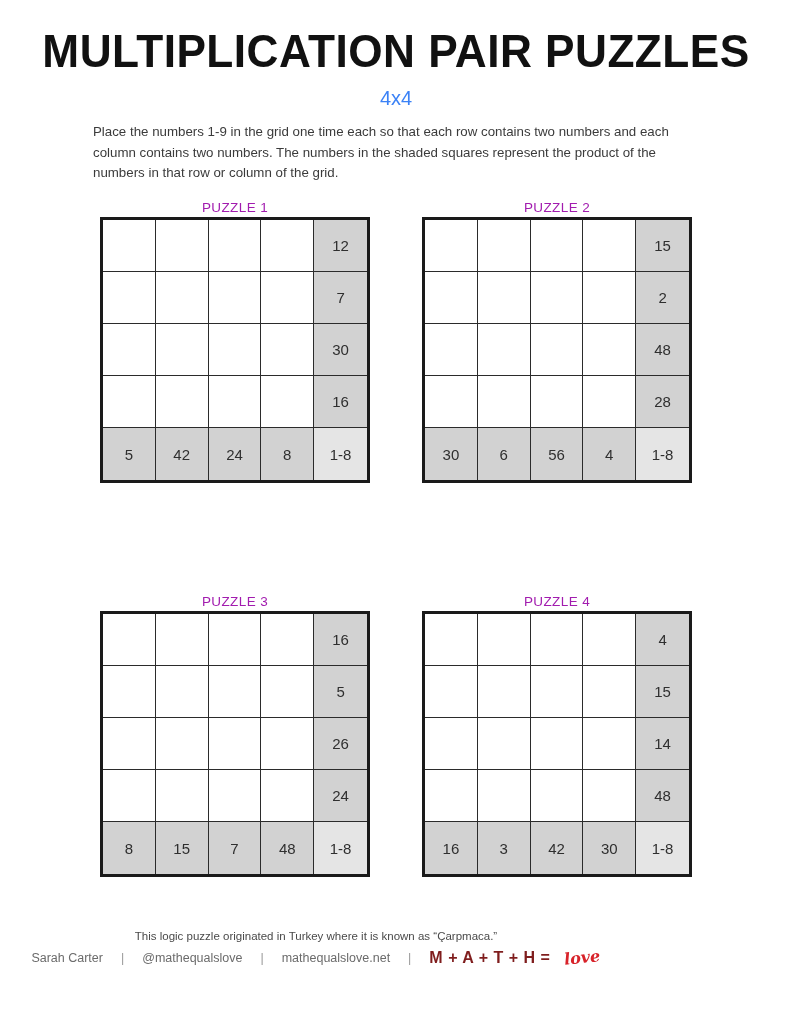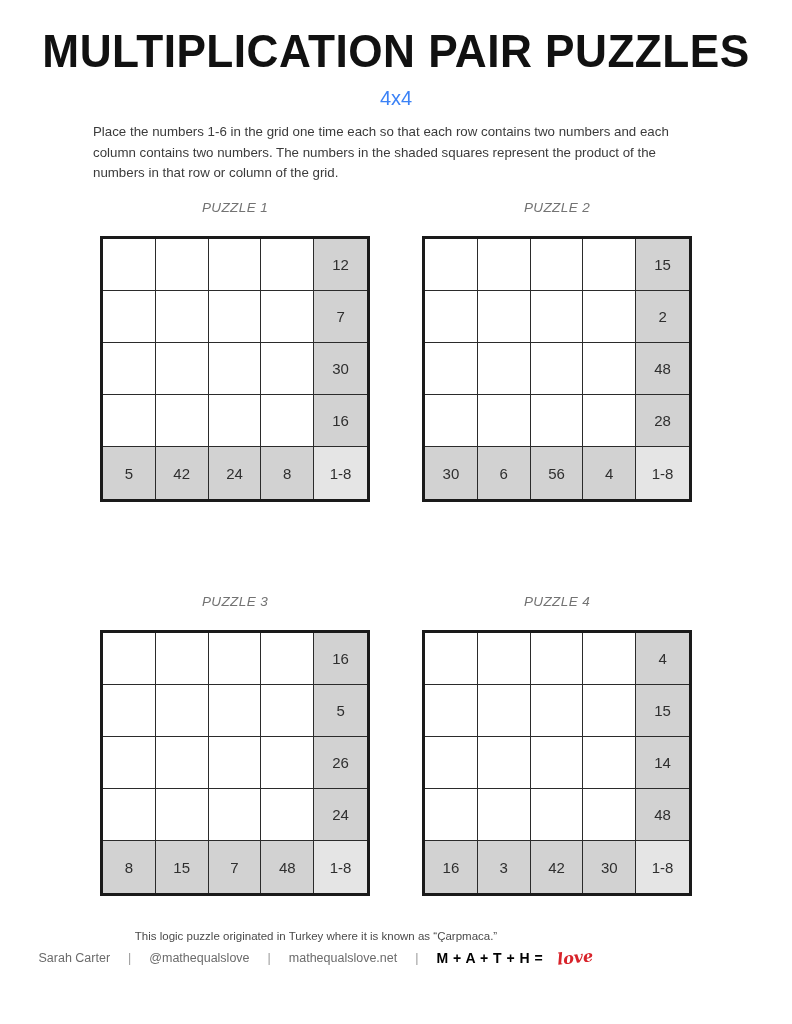--- a/index.html
+++ b/index.html
@@ -65,26 +65,25 @@
     position: absolute;
   }
   .puzzle-label {
     position: absolute;
     top: 0;
     left: 0;
     width: 100%;
     text-align: center;
     font-size: 13.5px;
     letter-spacing: 0.4px;
-    color: #737373;
-    font-style: italic;
+    color: #a21caf;
   }
   .grid {
     position: absolute;
-    top: 36px;
+    top: 17px;
     left: 0;
     width: 270px;
     height: 266px;
     box-sizing: border-box;
     border: 3px solid #1a1a1a;
     background: #ffffff;
     display: grid;
     grid-template-columns: repeat(5, 1fr);
     grid-template-rows: repeat(5, 1fr);
   }
@@ -128,43 +127,43 @@
     color: #6b6b6b;
     display: flex;
     align-items: center;
     justify-content: center;
     gap: 11px;
     white-space: nowrap;
   }
   .footer-line2 .sep { padding: 0 7px; color: #9a9a9a; }
   .logo-math {
     font-weight: 700;
-    color: #000000;
-    font-size: 14px;
+    color: #7f1d1d;
+    font-size: 16px;
     letter-spacing: 0.5px;
   }
   .logo-love {
     color: #d8232a;
     font-family: "DejaVu Serif", serif;
     font-style: italic;
     font-size: 16px;
     font-weight: 700;
     margin-left: 3px;
     transform: rotate(-6deg);
     display: inline-block;
   }
 </style>
 </head>
 <body>
 
 <div class="page">
 
   <div class="title">MULTIPLICATION PAIR PUZZLES</div>
   <div class="subtitle">4x4</div>
-  <div class="instructions">Place the numbers 1-6 in the grid one time each so that each row contains two numbers and each column contains two numbers. The numbers in the shaded squares represent the product of the numbers in that row or column of the grid.</div>
+  <div class="instructions">Place the numbers 1-9 in the grid one time each so that each row contains two numbers and each column contains two numbers. The numbers in the shaded squares represent the product of the numbers in that row or column of the grid.</div>
 
   <div class="puzzle" id="puzzle-1">
     <div class="puzzle-label">PUZZLE 1</div>
     <div class="grid">
         <div class="cell"></div>
         <div class="cell"></div>
         <div class="cell"></div>
         <div class="cell"></div>
         <div class="cell col-last shaded">12</div>
         <div class="cell"></div>

